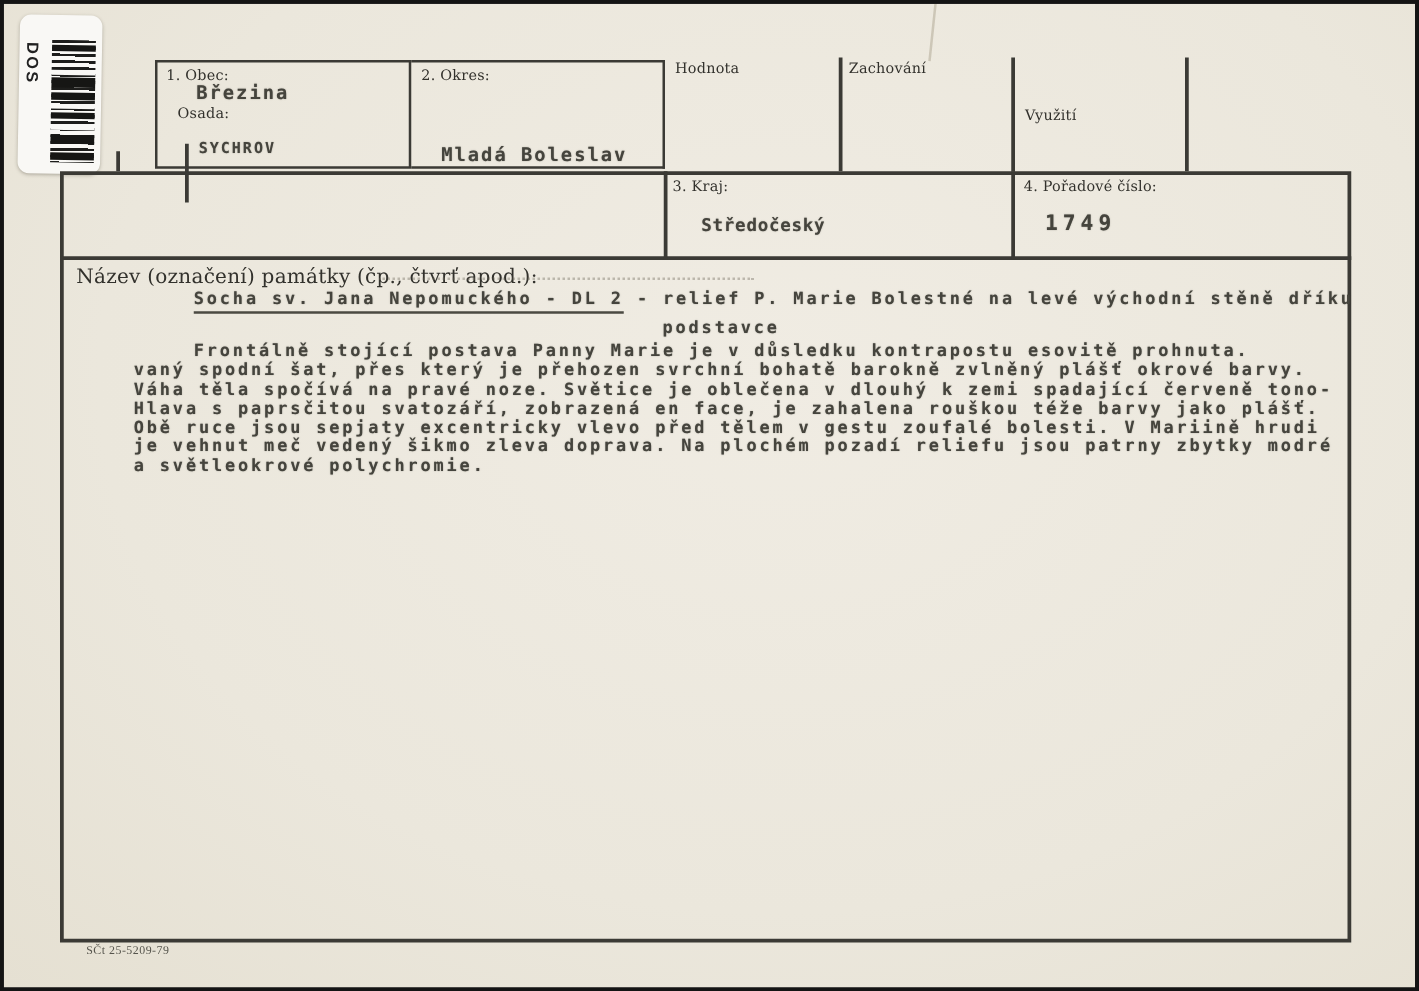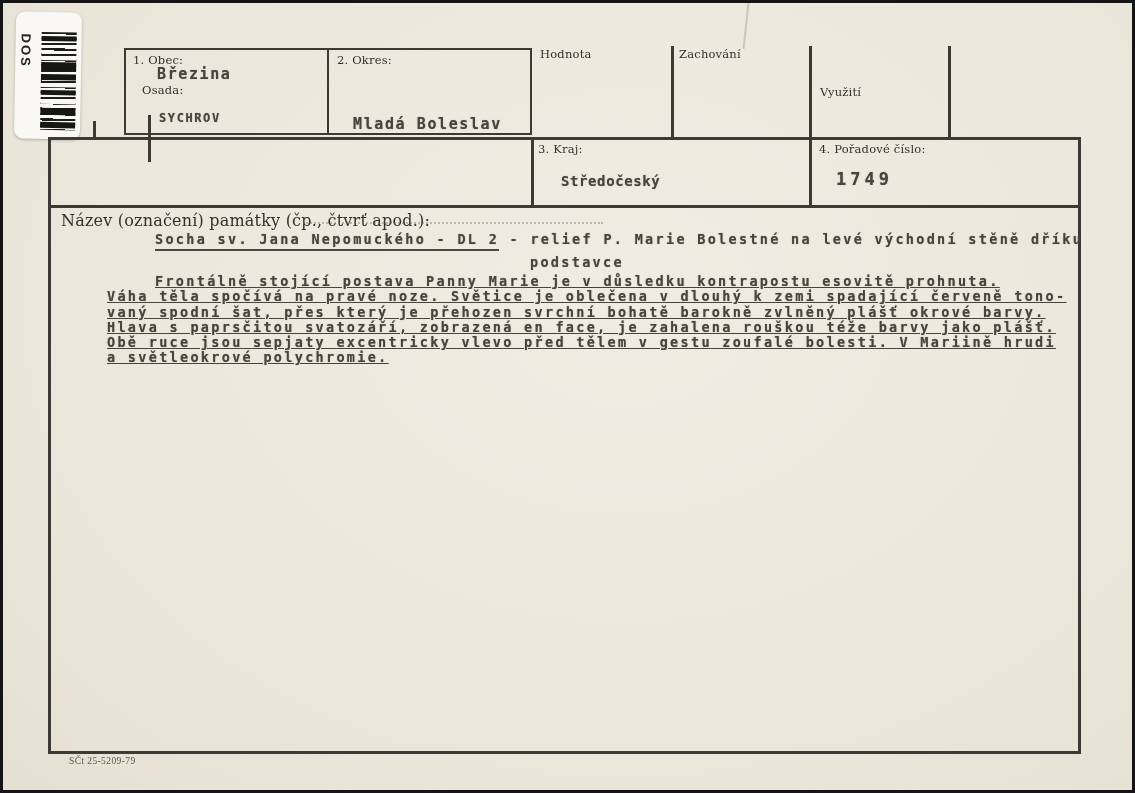--- a/index.html
+++ b/index.html
@@ -46,21 +46,21 @@
   .typed{
     position:absolute;font-family:"DejaVu Sans Mono", monospace;font-weight:bold;
     color:var(--ink-typed);white-space:nowrap;
     text-shadow:0 0 1px rgba(70,68,58,.55);
   }
   .t-field{font-size:15px;letter-spacing:1.6px;}
   .t-body{font-size:13.5px;letter-spacing:2.3px;}
   .t-num{font-size:17px;letter-spacing:4px;}
   .u-part{border-bottom:2.5px solid #4b4a42;padding-bottom:2px;}
   .body-block{position:absolute;left:104px;top:271px;width:985px;}
-  .body-block .typed{position:static;display:block;line-height:15.3px;text-decoration:underline;}
+  .body-block .typed{position:static;display:block;line-height:15.3px;}
   .body-block .indent{padding-left:48px;}
   
   .dotted{position:absolute;border-bottom:2px dotted rgba(104,100,88,.38);height:0;}
   .crease{position:absolute;width:1.5px;background:rgba(158,148,126,.4);}
   .footer-code{
     position:absolute;left:38px;top:753px;font-family:Liberation Serif, serif;
     font-size:9.5px;color:#56554d;letter-spacing:.4px;margin-left:28px;
   }
 </style>
 </head>
@@ -121,22 +121,23 @@
 
   <div class="dotted" style="left:300px;top:219px;width:300px;"></div>
 
   <div class="typed t-body" style="left:152px;top:228px;">
     <span class="u-part">Socha sv. Jana Nepomuckého - DL 2</span><span> - relief P. Marie Bolestné na levé východní stěně dříku</span>
   </div>
   <div class="typed t-body" style="left:503px;top:251px;padding-left:24px;">podstavce</div>
 
   <div class="body-block">
     <div class="typed t-body indent">Frontálně stojící postava Panny Marie je v důsledku kontrapostu esovitě prohnuta.</div>
+    <div class="typed t-body">vaný spodní šat, přes který je přehozen svrchní bohatě barokně zvlněný plášť okrové barvy.</div>
     <div class="typed t-body">Váha těla spočívá na pravé noze. Světice je oblečena v dlouhý k zemi spadající červeně tono-</div>
-    <div class="typed t-body">vaný spodní šat, přes který je přehozen svrchní bohatě barokně zvlněný plášť okrové barvy.</div>
     <div class="typed t-body">Hlava s paprsčitou svatozáří, zobrazená en face, je zahalena rouškou téže barvy jako plášť.</div>
     <div class="typed t-body">Obě ruce jsou sepjaty excentricky vlevo před tělem v gestu zoufalé bolesti. V Mariině hrudi</div>
+    <div class="typed t-body">je vehnut meč vedený šikmo zleva doprava. Na plochém pozadí reliefu jsou patrny zbytky modré</div>
     <div class="typed t-body">a světleokrové polychromie.</div>
   </div>
 
   <div class="footer-code">SČt 25-5209-79</div>
 
 </div>
 
 </body></html>

